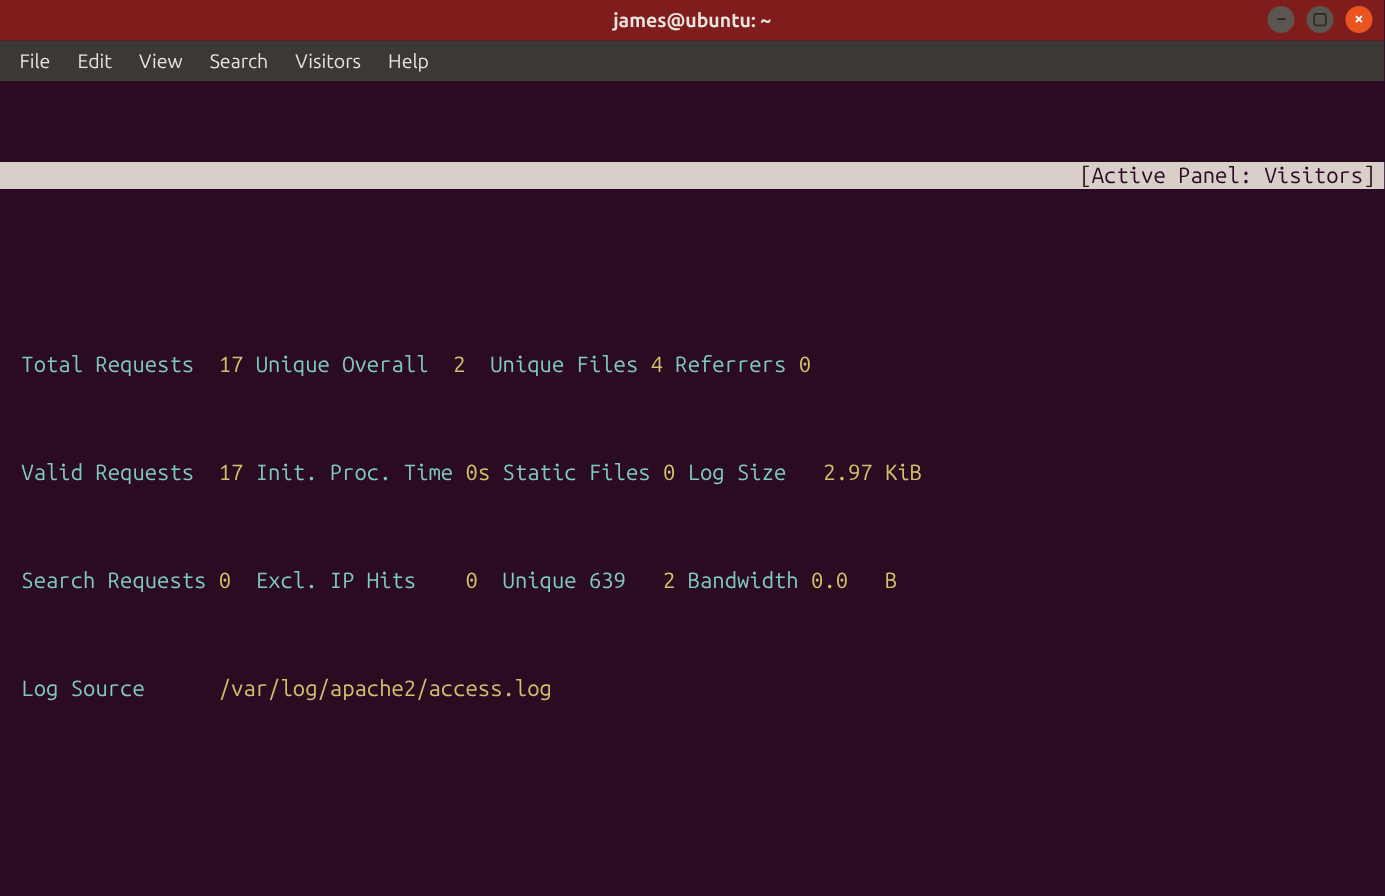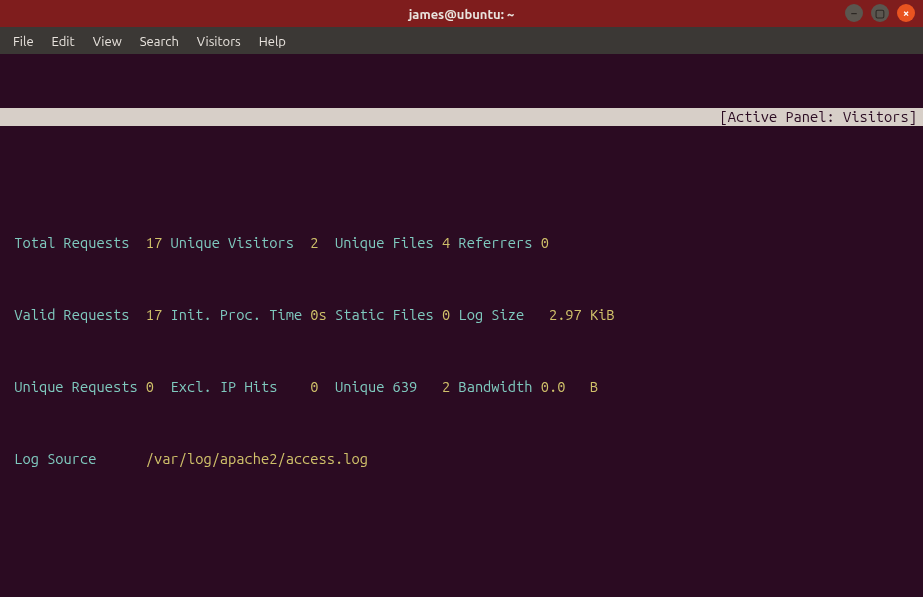--- a/index.html
+++ b/index.html
@@ -81,27 +81,27 @@
 </div>
 
 <div class="term">
 
 
 <div class="bar"><span class="right">[Active Panel: Visitors]</span></div>
 
 <div class="row">&nbsp;</div>
 
 
-<div class="row"> <span class="cA">Total Requests  </span><span class="cY">17</span><span class="cA"> Unique Visitors  </span><span class="cY">2</span><span class="cA">  Unique Files </span><span class="cY">4</span><span class="cA"> Referrers </span><span class="cY">0</span></div>
+<div class="row"> <span class="cA">Total Requests  </span><span class="cY">17</span><span class="cA"> Unique Overall  </span><span class="cY">2</span><span class="cA">  Unique Files </span><span class="cY">4</span><span class="cA"> Referrers </span><span class="cY">0</span></div>
 
 
 <div class="row"> <span class="cA">Valid Requests  </span><span class="cY">17</span><span class="cA"> Init. Proc. Time </span><span class="cY">0s</span><span class="cA"> Static Files </span><span class="cY">0</span><span class="cA"> Log Size   </span><span class="cY">2.97 KiB</span></div>
 
 
-<div class="row"> <span class="cA">Unique Requests </span><span class="cY">0</span><span class="cA">  Excl. IP Hits    </span><span class="cY">0</span><span class="cA">  Unique 639   </span><span class="cY">2</span><span class="cA"> Bandwidth </span><span class="cY">0.0   B</span></div>
+<div class="row"> <span class="cA">Search Requests </span><span class="cY">0</span><span class="cA">  Excl. IP Hits    </span><span class="cY">0</span><span class="cA">  Unique 639   </span><span class="cY">2</span><span class="cA"> Bandwidth </span><span class="cY">0.0   B</span></div>
 
 
 <div class="row"> <span class="cA">Log Source      </span><span class="cY">/var/log/apache2/access.log</span></div>
 
 <div class="row">&nbsp;</div>
 <div class="row">&nbsp;</div>
 
 
 
 

